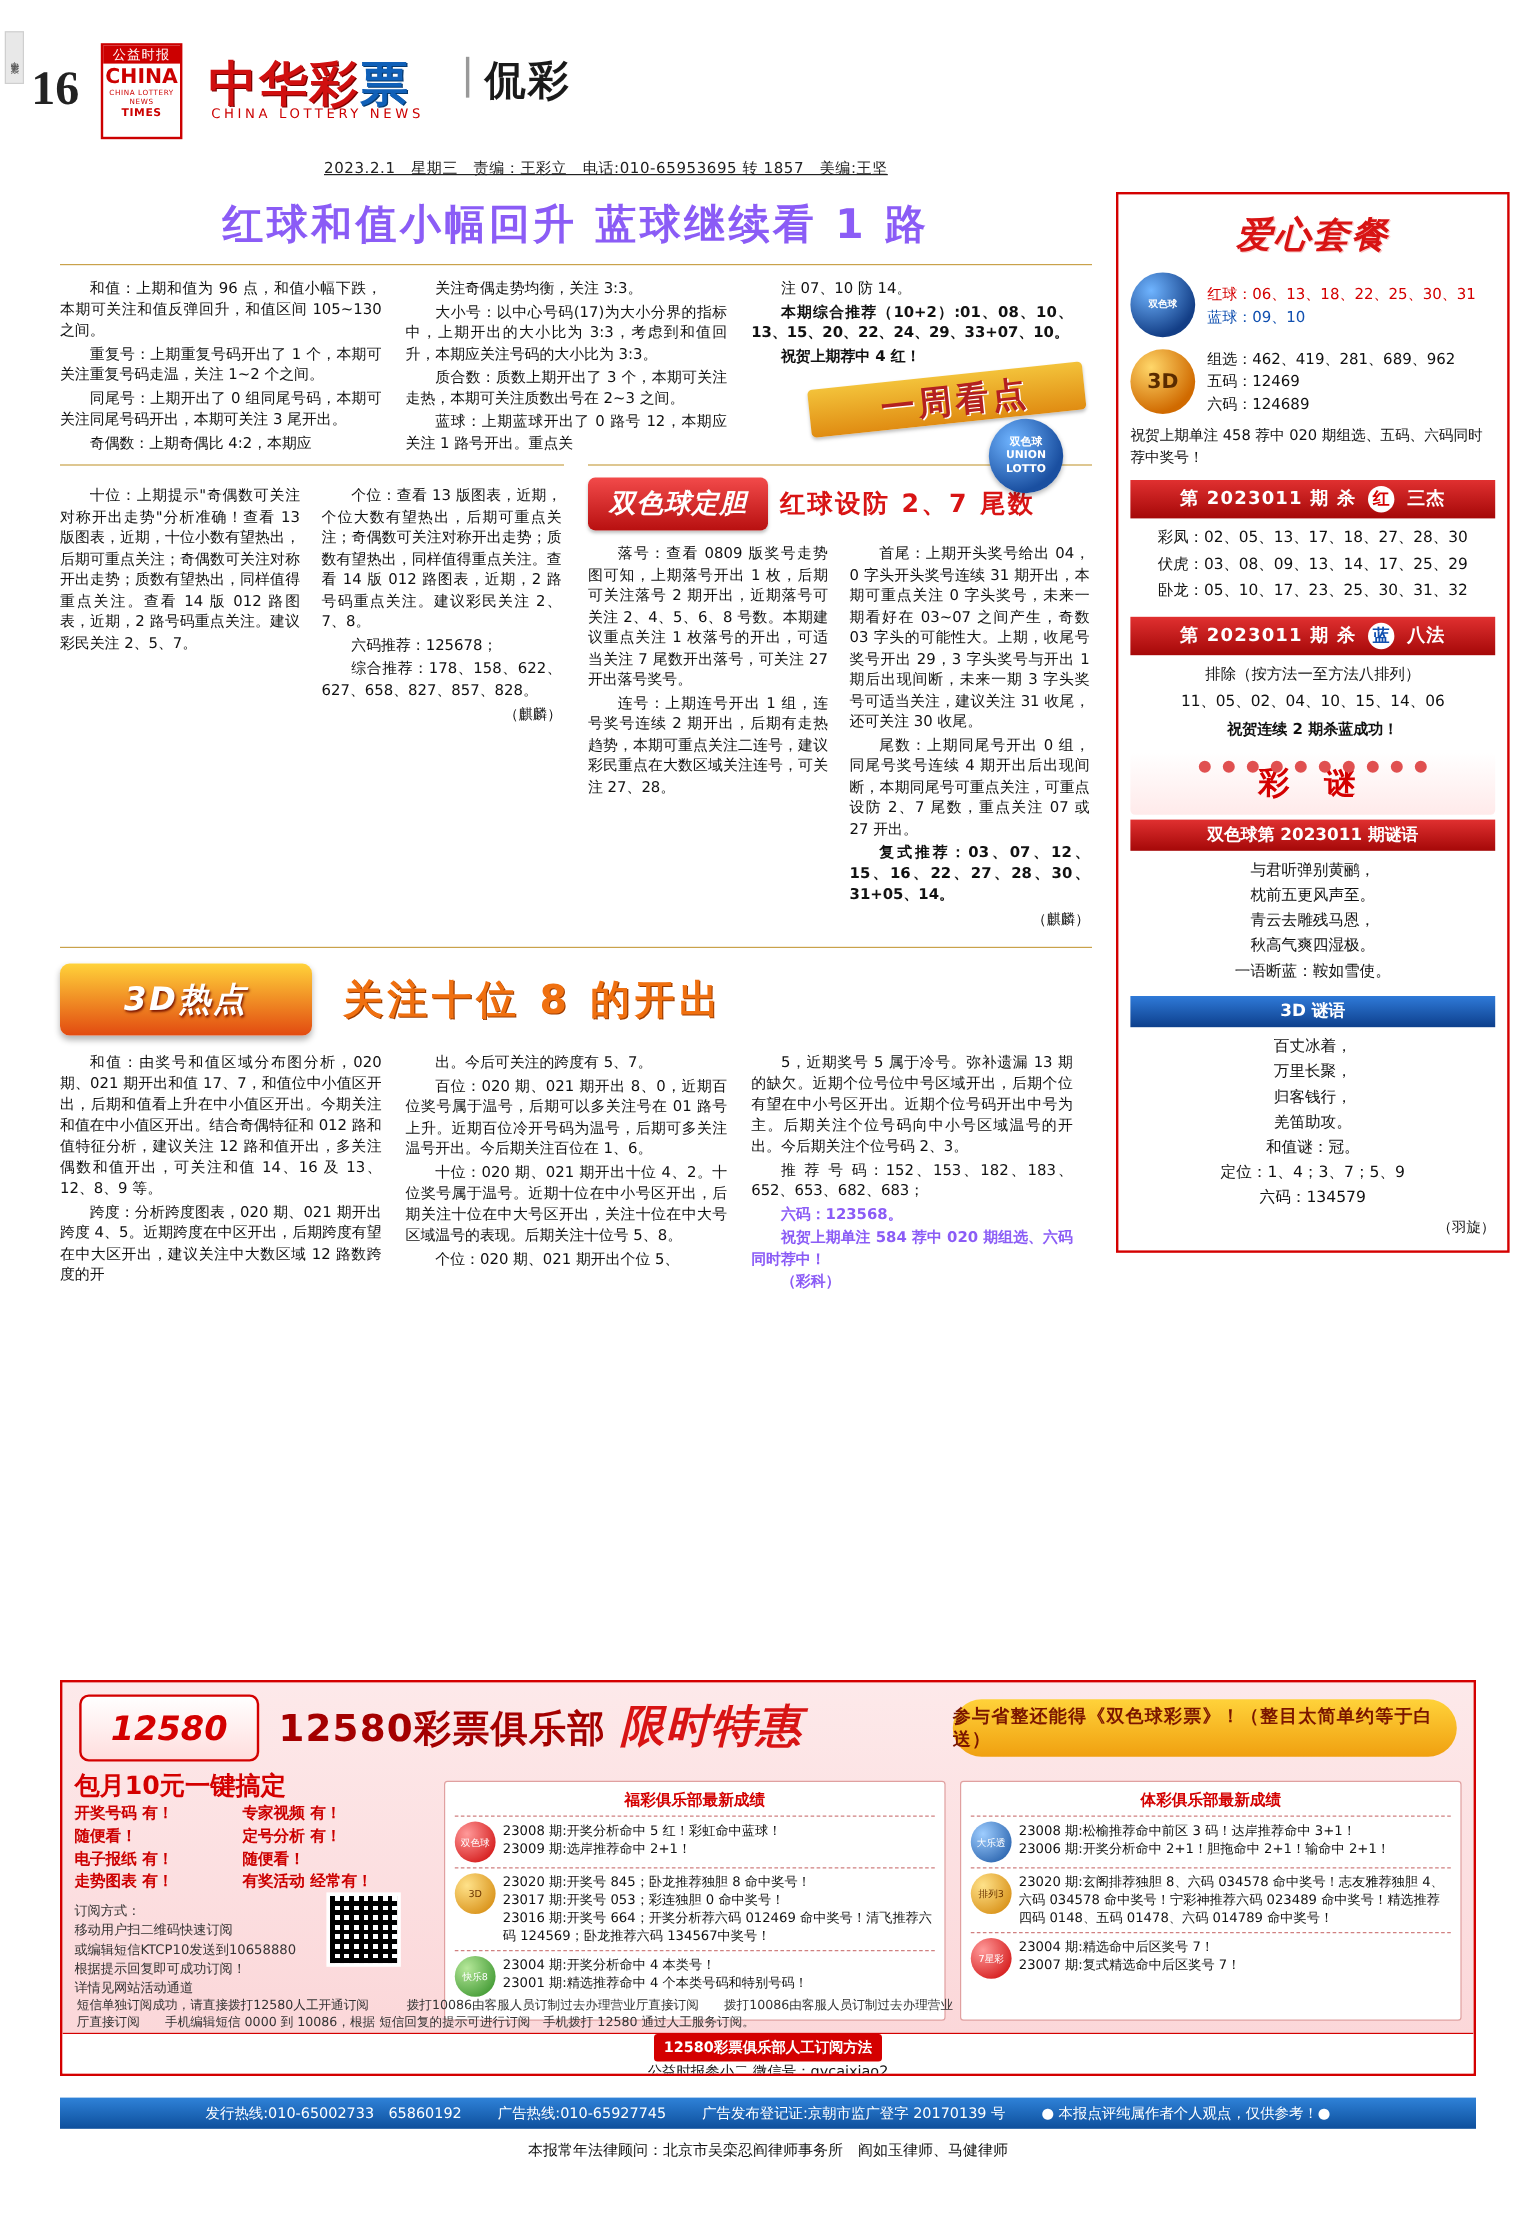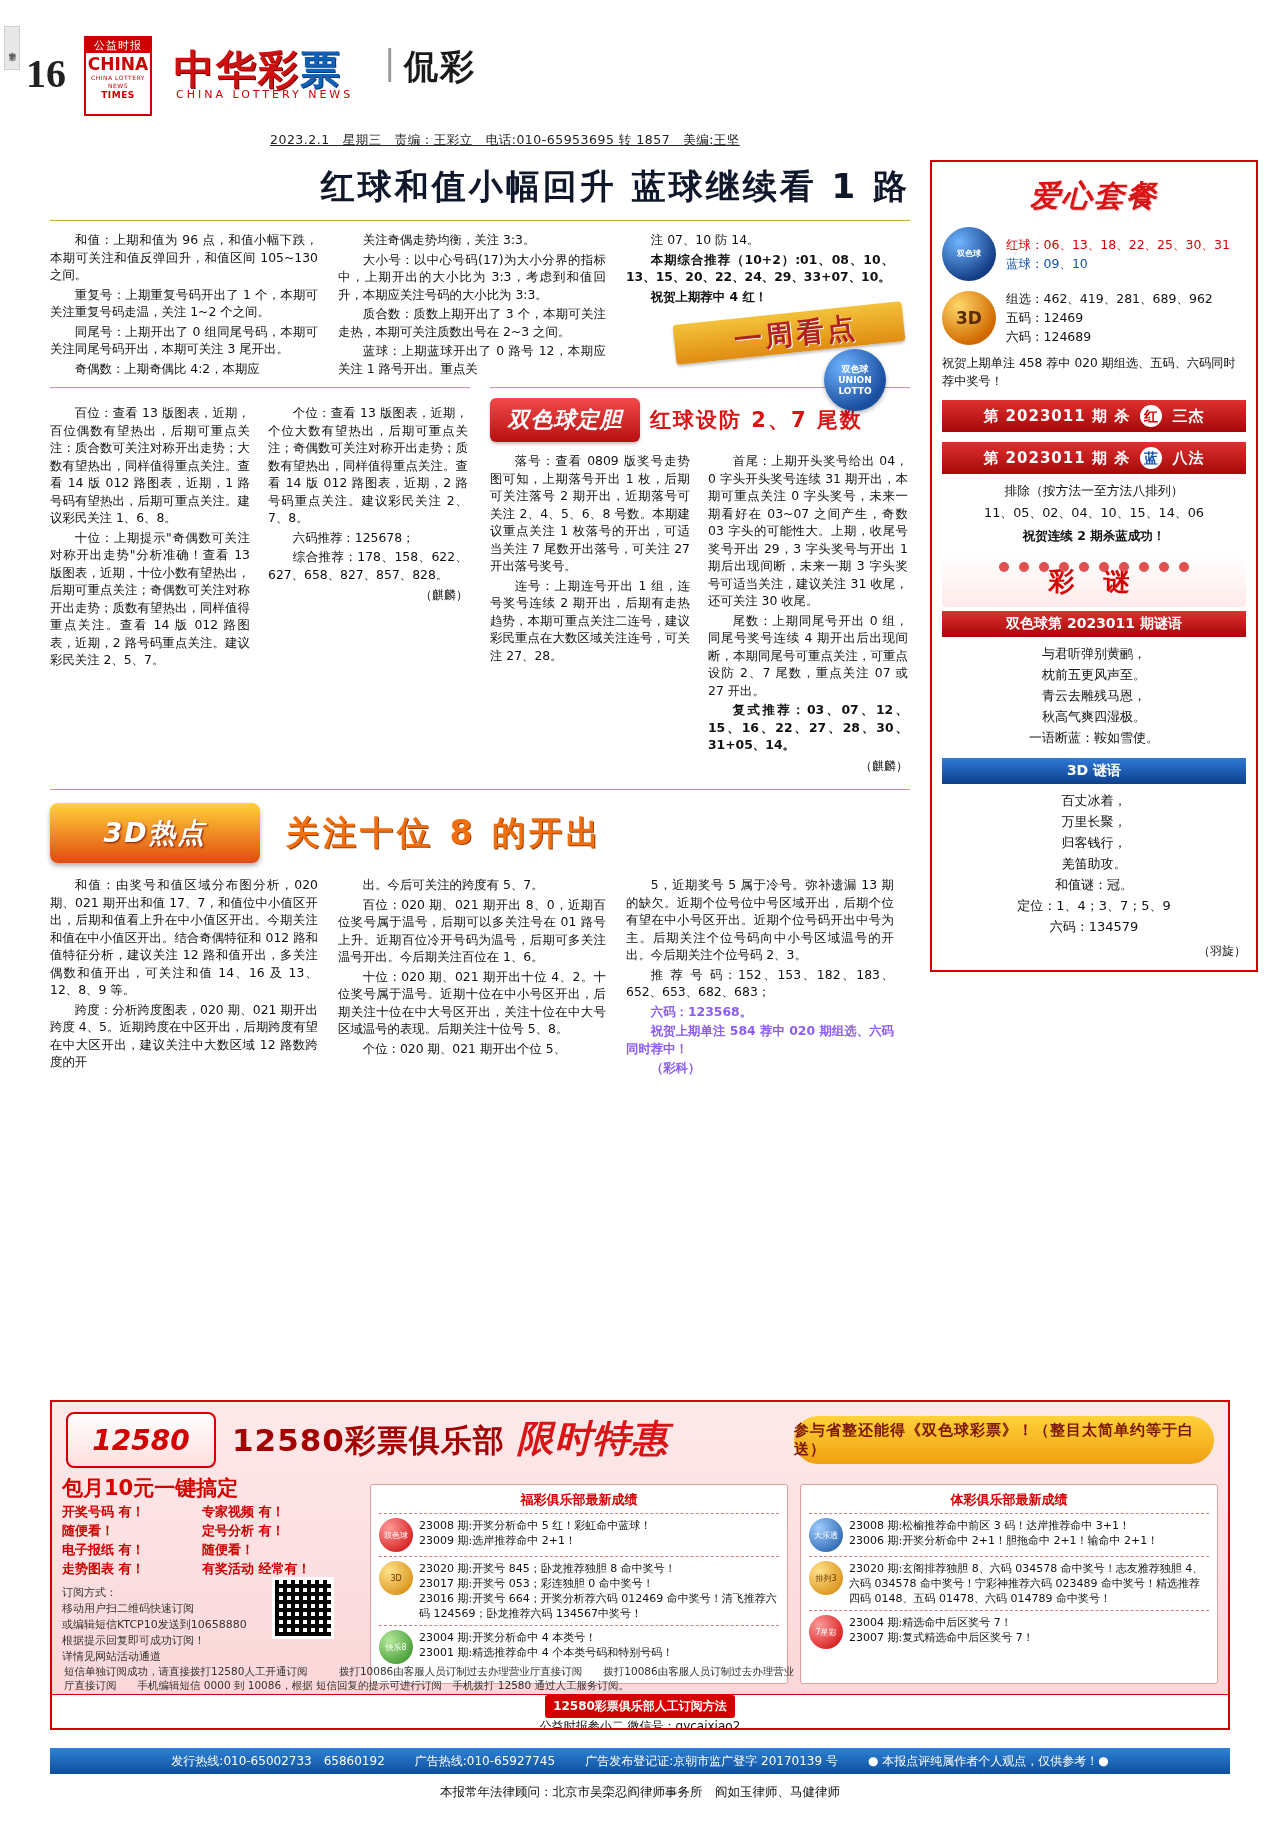--- a/index.html
+++ b/index.html
@@ -64,21 +64,21 @@
   }
 
   
   .content { position:absolute; left:50px; top:160px; width:1180px; }
 
   .left-col { position:absolute; left:0; top:0; width:860px; }
   .right-col { position:absolute; left:880px; top:0; width:300px; }
 
   
   .headline {
-    font-size:34px; font-weight:bold; color:#0f172a; text-align:right;
+    font-size:34px; font-weight:bold; color:#8b5cf6; text-align:center;
     letter-spacing:3px; margin-top:4px;
     font-family:"DejaVu Sans", sans-serif;
   }
 
   .rule { border-top:1px solid #c9a24a; margin:10px 0 8px; }
 
   
   .cols3 { display:flex; gap:20px; margin-top:10px; position:relative; }
   .cols3 .col { width:268px; font-size:12.4px; line-height:17.5px; text-align:justify; }
   .cols3 .col p { margin:0 0 2px; text-indent:2em; }
@@ -347,21 +347,20 @@
           <div class="seal-band"></div>
           <div class="seal-text">一周看点</div>
           <div class="seal-ball">双色球 UNION LOTTO</div>
         </div>
       </div>
 
       <div class="sec2">
         <div class="sec-box">
           <div class="sec-body">
             <div class="c">
-              <p>百位：查看 13 版图表，近期，百位偶数有望热出，后期可重点关注：质合数可关注对称开出走势；大数有望热出，同样值得重点关注。查看 14 版 012 路图表，近期，1 路号码有望热出，后期可重点关注。建议彩民关注 1、6、8。</p>
               <p>十位：上期提示"奇偶数可关注对称开出走势"分析准确！查看 13 版图表，近期，十位小数有望热出，后期可重点关注；奇偶数可关注对称开出走势；质数有望热出，同样值得重点关注。查看 14 版 012 路图表，近期，2 路号码重点关注。建议彩民关注 2、5、7。</p>
             </div>
             <div class="c">
               <p>个位：查看 13 版图表，近期，个位大数有望热出，后期可重点关注；奇偶数可关注对称开出走势；质数有望热出，同样值得重点关注。查看 14 版 012 路图表，近期，2 路号码重点关注。建议彩民关注 2、7、8。</p>
               <p>六码推荐：125678；</p>
               <p>综合推荐：178、158、622、627、658、827、857、828。</p>
               <div class="sign">（麒麟）</div>
             </div>
           </div>
         </div>
@@ -435,20 +434,25 @@
           </div>
         </div>
 
         <div class="notice">祝贺上期单注 458 荐中 020 期组选、五码、六码同时荐中奖号！</div>
 
         <div class="bar">
           <span>第 2023011 期</span>
           <span>杀</span>
           <span class="chip">红</span>
           <span>三杰</span>
+        </div>
+        <div class="kill-lines">
+          <div>彩凤：02、05、13、17、18、27、28、30</div>
+          <div>伏虎：03、08、09、13、14、17、25、29</div>
+          <div>卧龙：05、10、17、23、25、30、31、32</div>
         </div>
 
         <div class="bar">
           <span>第 2023011 期</span>
           <span>杀</span>
           <span class="chip blue">蓝</span>
           <span>八法</span>
         </div>
         <div class="kill-lines">
           <div>排除（按方法一至方法八排列）</div>

